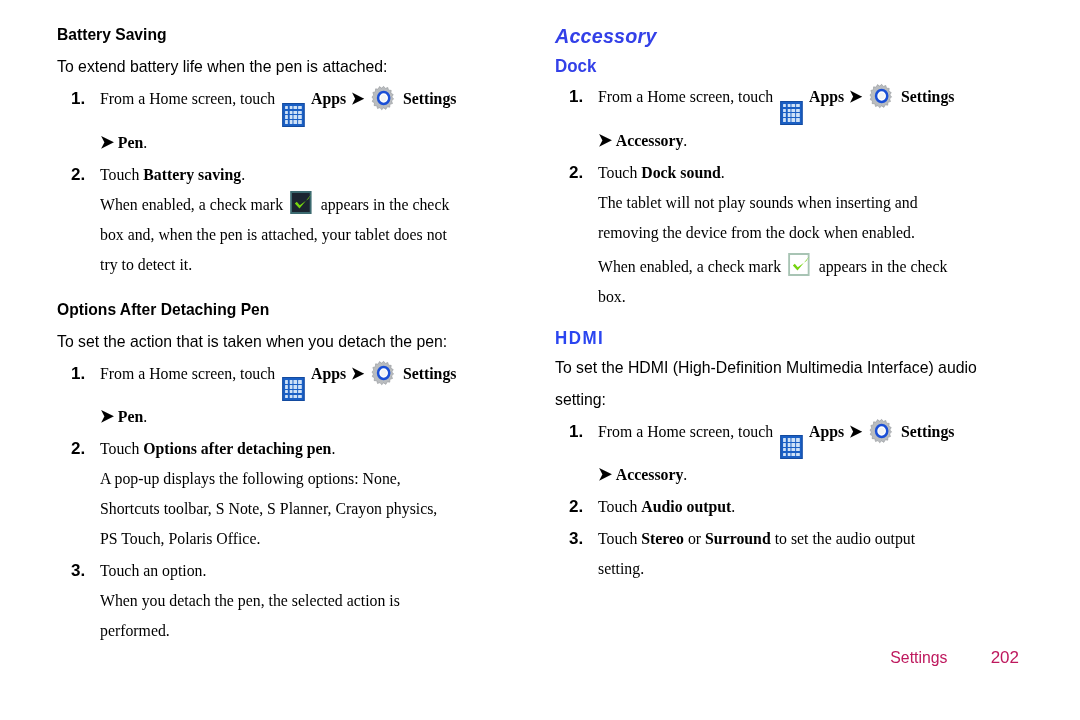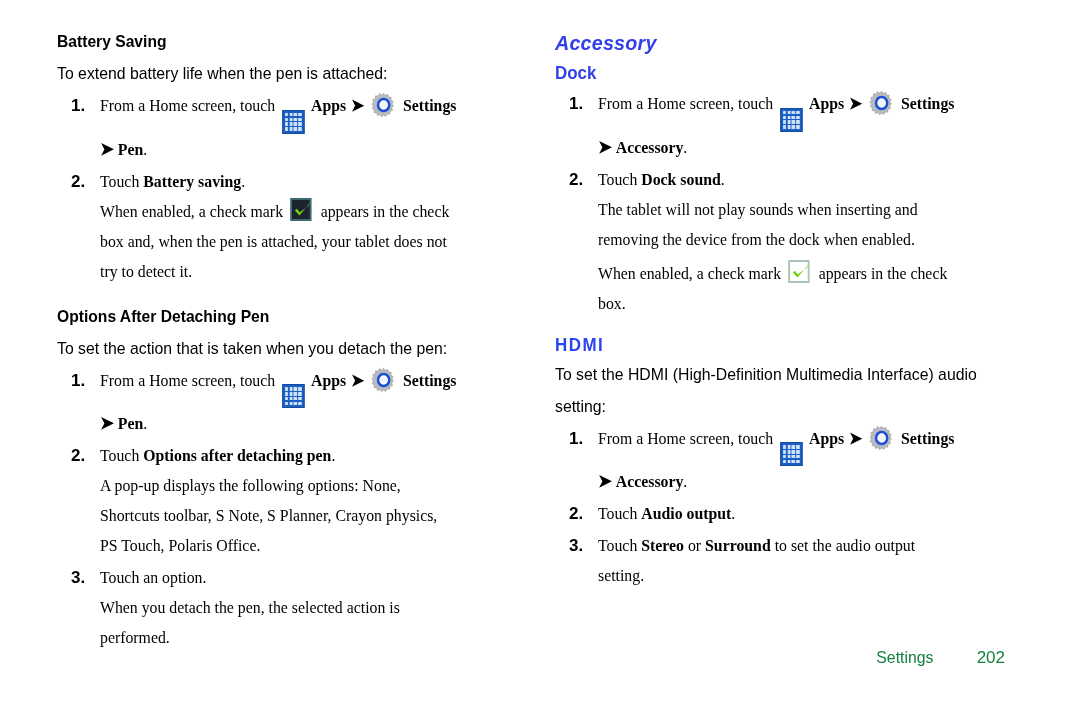--- a/index.html
+++ b/index.html
@@ -17,21 +17,21 @@
     -webkit-font-smoothing: antialiased;
   }
 
   .page {
     position: absolute;
     inset: 0;
   }
 
   .column {
     position: absolute;
-    top: 30px;
+    top: 23px;
     width: 470px;
   }
   .col-left  { left: 57px; }
   .col-right { left: 555px; }
 
   
   .h-section {
     font-size: 21px;
     font-weight: bold;
     font-style: italic;
@@ -152,26 +152,26 @@
     border-radius: 0.5px;
   }
 
   .gear-icon { width: 26px; height: 26px; vertical-align: -7px; }
 
   .check-icon { width: 26px; height: 24px; vertical-align: -5px; }
 
   
   .footer {
     position: absolute;
-    left: 0;
+    left: 14px;
     top: 648px;
     width: 1005px;
     text-align: right;
     font-size: 17px;
-    color: #15803d;
+    color: #be185d;
   }
   .footer .f-label {
     display: inline-block;
     transform: scaleX(0.93);
     transform-origin: right center;
   }
   .footer .f-page {
     display: inline-block;
     min-width: 46px;
     text-align: right;

